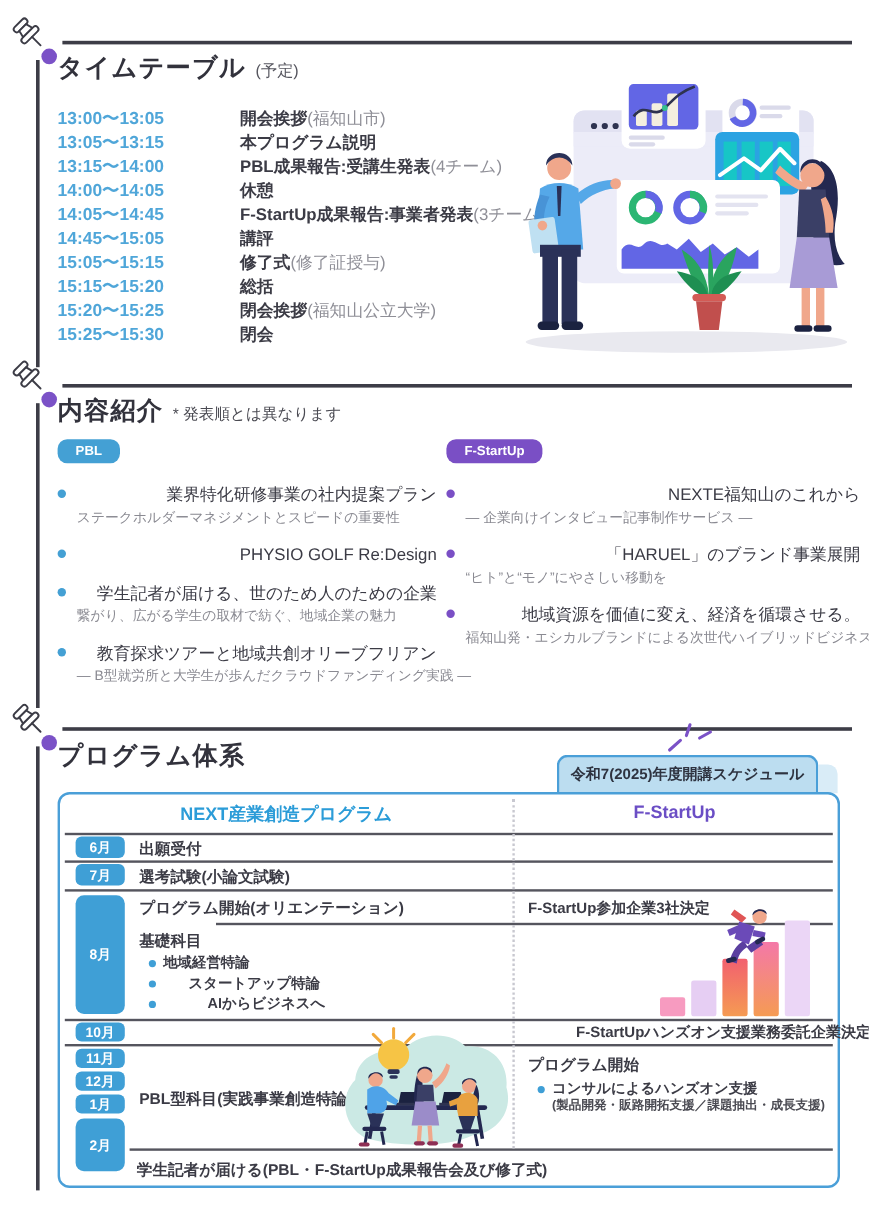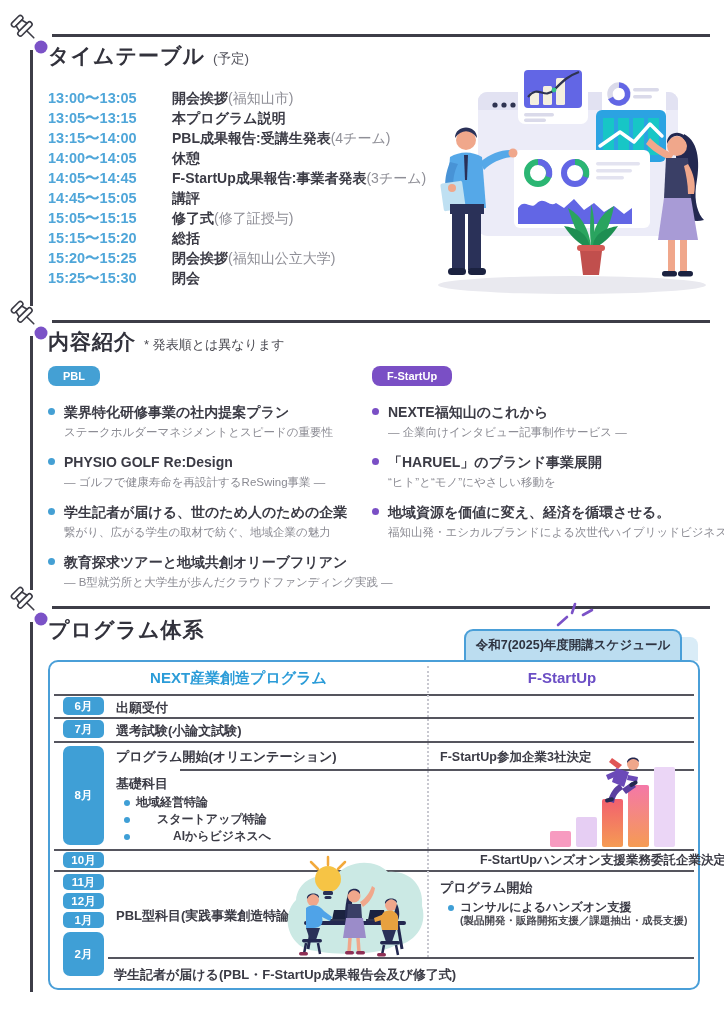--- a/index.html
+++ b/index.html
@@ -9,32 +9,32 @@
   
   .topline{position:absolute;height:3px;background:#3d3d47;}
   .vline{position:absolute;width:2.5px;background:#3d3d47;}
   .pin{position:absolute;width:44px;height:44px;}
 
   .sec-title{position:absolute;font-size:21px;font-weight:bold;color:#32323c;letter-spacing:1px;display:flex;align-items:baseline;}
   .title-note{font-size:13.5px;font-weight:normal;color:#55555e;margin-left:8px;letter-spacing:0;}
 
   
   .tt{position:absolute;left:48px;top:89px;}
-  .tt-row{display:flex;align-items:baseline;height:20px;}
+  .tt-row{display:flex;align-items:baseline;height:20px;gap:28px;}
   .tt-time{width:124px;color:#4fa6d9;font-size:14.5px;font-weight:bold;}
   .tt-event{font-size:14px;font-weight:bold;color:#3b3b45;white-space:nowrap;}
   .tt-note{font-weight:normal;color:#8f8f97;}
 
   
   .badge{position:absolute;padding:4px 15px;border-radius:8px;color:#fff;font-weight:bold;font-size:11px;}
   .badge-pbl{background:#44a0d4;}
   .badge-fs{background:#7a4fc5;}
   .intro-col{position:absolute;top:402px;}
   .intro-item{margin-bottom:12px;}
-  .intro-item-title{display:flex;align-items:baseline;font-size:14px;font-weight:bold;color:#3b3b45;line-height:20px;white-space:nowrap;}
+  .intro-item-title{display:flex;align-items:baseline;font-size:14px;font-weight:normal;color:#3b3b45;line-height:20px;white-space:nowrap;justify-content:space-between;}
   .intro-dot{flex:0 0 auto;width:7px;height:7px;border-radius:50%;margin-right:9px;position:relative;top:-2px;}
   .dot-blue{background:#44a0d4;}
   .dot-purple{background:#7a4fc5;}
   .intro-item-desc{margin:3px 0 0 16px;font-size:11.5px;line-height:15px;color:#8a8a92;white-space:nowrap;}
 
   
   .tab-bg{position:absolute;left:482px;top:637px;width:216px;height:24px;background:#d9ecf7;border-radius:8px 8px 0 0;}
   .tab{position:absolute;left:464px;top:629px;width:218px;height:31px;background:#bcddf0;border:2px solid #4a9fd8;border-bottom:none;
        border-radius:9px 9px 0 0;display:flex;align-items:center;justify-content:center;
        font-size:12.5px;font-weight:bold;color:#2e3340;box-sizing:border-box;}
@@ -221,21 +221,20 @@
           <span class="intro-dot dot-blue"></span>
           <span>業界特化研修事業の社内提案プラン</span>
         </div>
       <div class="intro-item-desc">ステークホルダーマネジメントとスピードの重要性</div>
     </div>
     <div class="intro-item">
       <div class="intro-item-title">
           <span class="intro-dot dot-blue"></span>
           <span>PHYSIO GOLF Re:Design</span>
         </div>
-      <div class="intro-item-desc">― ゴルフで健康寿命を再設計するReSwing事業 ―</div>
     </div>
     <div class="intro-item">
       <div class="intro-item-title">
           <span class="intro-dot dot-blue"></span>
           <span>学生記者が届ける、世のため人のための企業</span>
         </div>
       <div class="intro-item-desc">繋がり、広がる学生の取材で紡ぐ、地域企業の魅力</div>
     </div>
     <div class="intro-item">
       <div class="intro-item-title">

